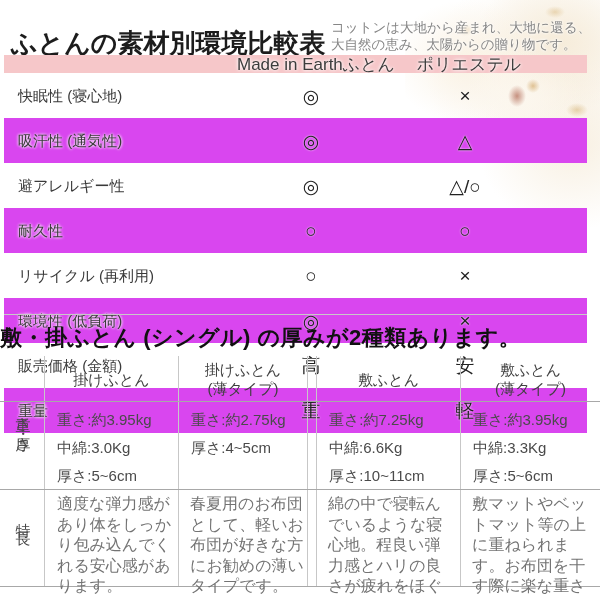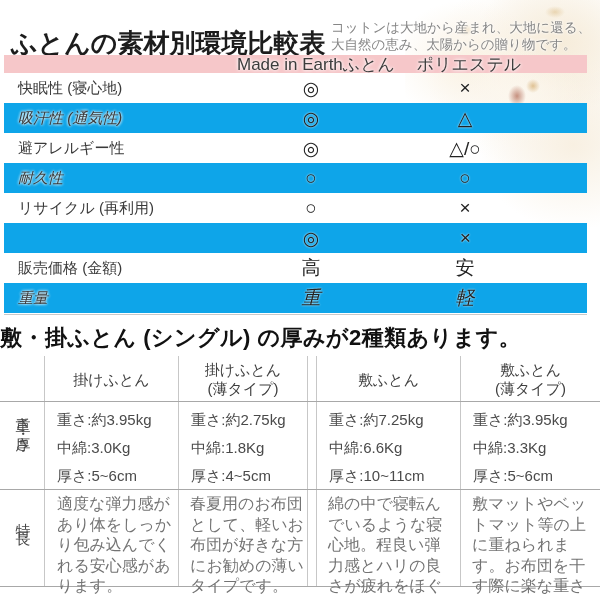--- a/index.html
+++ b/index.html
@@ -30,22 +30,22 @@
   }
   .page-subtitle{
     position:absolute;left:331px;top:11px;
     font-size:13.5px;line-height:17px;color:#868686;
     text-shadow:0 0 3px #fff,0 0 3px #fff;
     margin-top:8px;
   }
   
   .cmp{position:absolute;left:4px;top:55px;width:583px;}
   .cmp-header{position:relative;height:18px;background:#f6c7c9;}
-  .cmp-row{position:relative;height:30px;}
-  .cmp-row.pink{background:#0ea5e9;font-style:italic;}
+  .cmp-row{position:relative;height:45px;}
+  .cmp-row.pink{background:#d946ef;}
   .cmp-bottomline{position:absolute;left:4px;top:314px;width:583px;height:1px;background:#c9c9c9;}
   .cmp-col-h{
     position:absolute;top:50%;transform:translateY(-50%);
     text-align:center;font-size:17px;color:#3c3c3c;
     text-shadow:0 0 3px #fff,0 0 4px #fff;
   }
   .cmp-col-h.h1{left:222px;width:180px;}
   .cmp-col-h.h2{left:385px;width:160px;}
   .cmp-label{
     position:absolute;left:14px;top:50%;transform:translateY(-50%);
@@ -126,20 +126,21 @@
     <span class="cmp-label">耐久性</span>
     <span class="cmp-val v1">○</span>
     <span class="cmp-val v2">○</span>
   </div>
   <div class="cmp-row">
     <span class="cmp-label">リサイクル (再利用)</span>
     <span class="cmp-val v1">○</span>
     <span class="cmp-val v2">×</span>
   </div>
   <div class="cmp-row pink">
+    <span class="cmp-label">環境性 (低負荷)</span>
     <span class="cmp-val v1">◎</span>
     <span class="cmp-val v2">×</span>
   </div>
   <div class="cmp-row">
     <span class="cmp-label">販売価格 (金額)</span>
     <span class="cmp-val v1">高</span>
     <span class="cmp-val v2">安</span>
   </div>
   <div class="cmp-row pink">
     <span class="cmp-label">重量</span>
@@ -182,21 +183,20 @@
   <div class="vhead spec-head">重さ・厚さ</div>
   <div class="vhead feat-head">特長</div>
 
   <div class="bt-spec" style="left:57px">
     <div>重さ:約3.95kg</div>
     <div>中綿:3.0Kg</div>
     <div>厚さ:5~6cm</div>
   </div>
   <div class="bt-spec" style="left:191px">
     <div>重さ:約2.75kg</div>
-    <div>中綿:1.8Kg</div>
     <div>厚さ:4~5cm</div>
   </div>
   <div class="bt-spec" style="left:329px">
     <div>重さ:約7.25kg</div>
     <div>中綿:6.6Kg</div>
     <div>厚さ:10~11cm</div>
   </div>
   <div class="bt-spec" style="left:473px">
     <div>重さ:約3.95kg</div>
     <div>中綿:3.3Kg</div>

